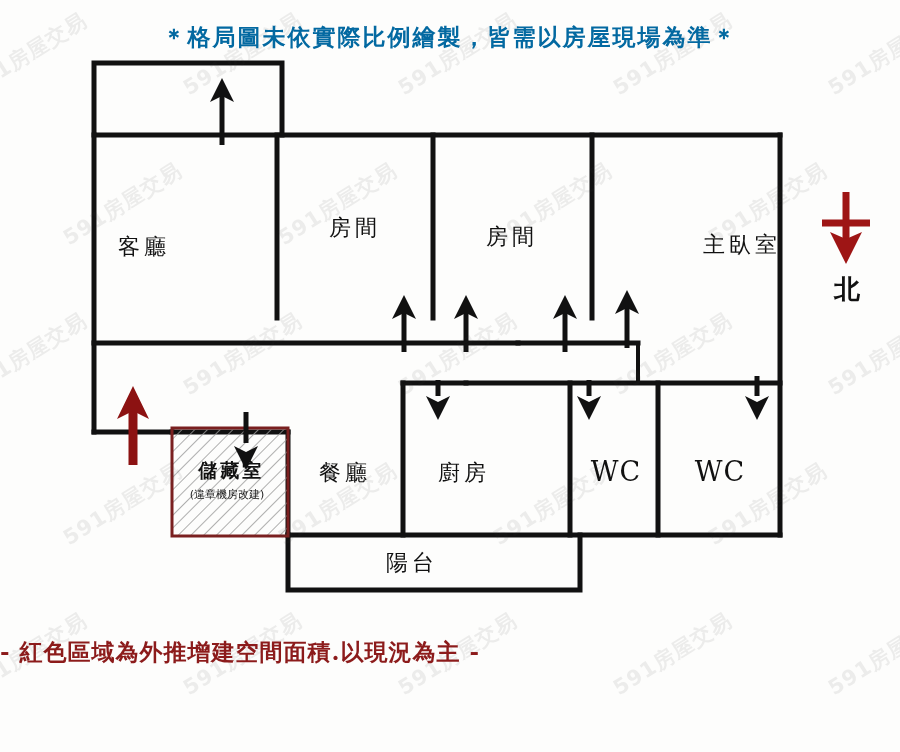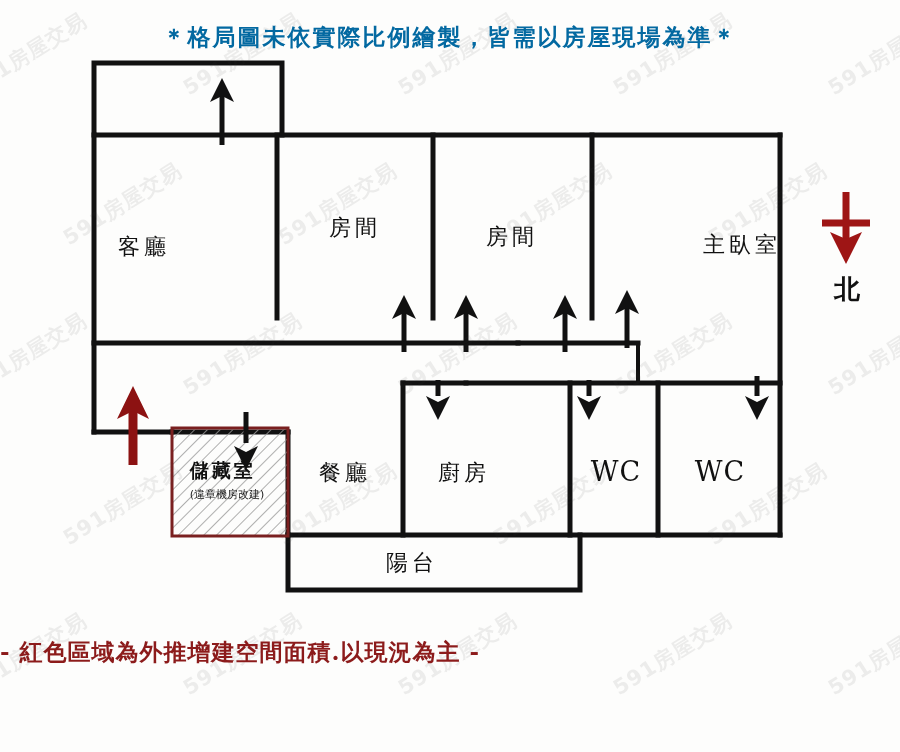--- a/index.html
+++ b/index.html
@@ -61,21 +61,21 @@
   }
   .room-label.wc-label {
     font-family: "DejaVu Serif", "Liberation Serif", serif;
     font-size: 27px;
     letter-spacing: 1px;
   }
   .storage-wrap {
     position: absolute;
     z-index: 7;
     transform: translate(-50%, -50%);
-    text-align: left;
+    text-align: right;
     white-space: nowrap;
   }
   .storage-main {
     color: #111111;
     font-family: "DejaVu Serif", "Liberation Serif", serif;
     font-size: 19px;
     letter-spacing: 3px;
     font-weight: bold;
   }
   .storage-sub {

